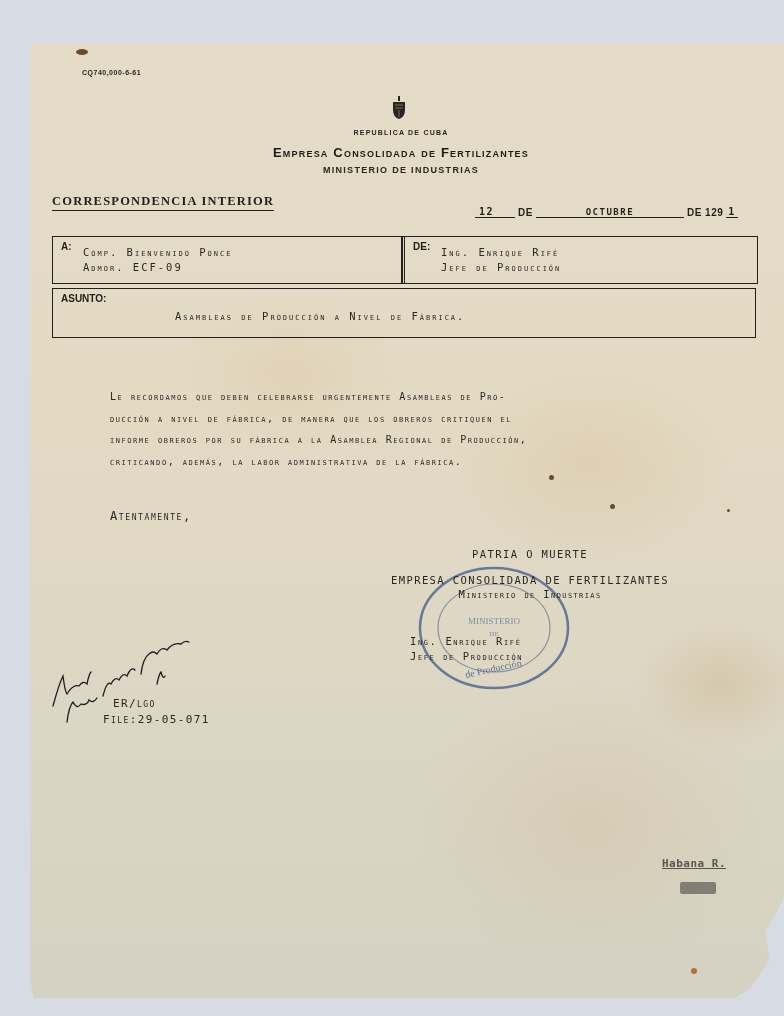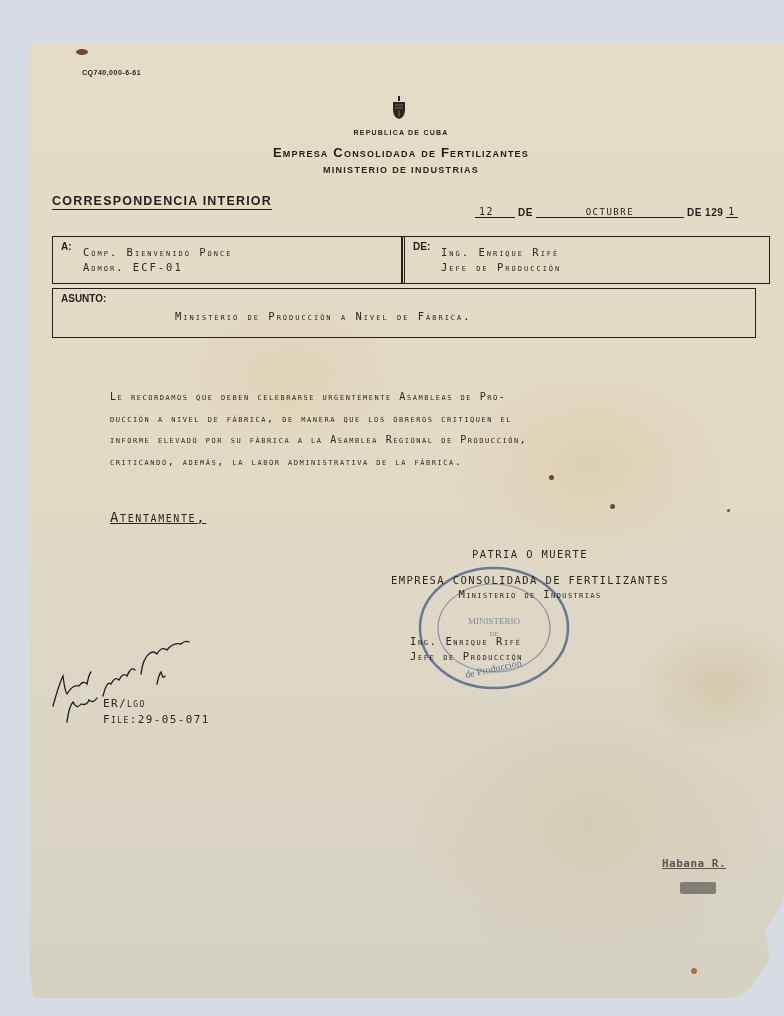--- a/index.html
+++ b/index.html
@@ -19,36 +19,36 @@
         linear-gradient(180deg, #e4dcc7 0%, #e3dac4 40%, #dcd6c4 70%, #d5d2c3 100%);
       box-shadow: 0 0 2px rgba(0,0,0,0.25);
       clip-path: polygon(0 0, 100% 0, 100% 88%, 99.2% 90%, 97% 93%, 97.6% 96%, 95% 99%, 93% 100%, 0.5% 100%, 0 98%);
     }
     .abs { position: absolute; }
     .form-code { left: 52px; top: 25px; font-family: "Liberation Sans", sans-serif; font-size: 7px; font-weight: bold; color: #2a2520; letter-spacing: 0.5px; }
     .coat { left: 361px; top: 52px; width: 16px; height: 24px; }
     .republica { left: 0; width: 742px; top: 85px; text-align: center; font-family: "Liberation Sans", sans-serif; font-size: 7px; font-weight: bold; letter-spacing: 1.2px; color: #2a2520; }
     .empresa { left: 0; width: 742px; top: 101px; text-align: center; font-family: "Liberation Sans", sans-serif; font-size: 13px; font-weight: bold; letter-spacing: 1.2px; color: #1f1b17; font-variant: small-caps; }
     .ministerio { left: 0; width: 742px; top: 121px; text-align: center; font-family: "Liberation Sans", sans-serif; font-size: 9px; font-weight: bold; letter-spacing: 1.3px; color: #2a2520; }
-    .corr-title { left: 22px; top: 150px; font-family: Liberation Sans, sans-serif; font-size: 12.5px; font-weight: bold; letter-spacing: 1.2px; color: #221e1a; border-bottom: 1.5px solid #221e1a; padding-bottom: 1px; }
+    .corr-title { left: 22px; top: 150px; font-family: Liberation Serif, serif; font-size: 12.5px; font-weight: bold; letter-spacing: 1.2px; color: #221e1a; border-bottom: 1.5px solid #221e1a; padding-bottom: 1px; }
     .date-row { left: 445px; top: 162px; font-family: "Liberation Sans", sans-serif; font-size: 10px; font-weight: bold; color: #221e1a; display: flex; align-items: flex-end; }
-    .date-row .fill { border-bottom: 1px solid #221e1a; font-family: "DejaVu Sans Mono", monospace; font-weight: normal; letter-spacing: 1.5px; font-size: 10px; padding: 0 4px; }
+    .date-row .fill { border-bottom: 1px solid #221e1a; font-family: "DejaVu Sans Mono", monospace; font-weight: bold; letter-spacing: 1.5px; font-size: 10px; padding: 0 4px; }
     .date-row .lbl { margin: 0 3px; letter-spacing: 0.5px; }
     .box { border: 1.5px solid #221e1a; }
     .box-a { left: 22px; top: 192px; width: 348px; height: 46px; }
-    .box-de { left: 372px; top: 192px; width: 352px; height: 46px; border-left: 3px double #221e1a; padding-left: 12px; }
+    .box-de { left: 372px; top: 192px; width: 352px; height: 46px; border-left: 3px double #221e1a; }
     .box-asunto { left: 22px; top: 244px; width: 702px; height: 48px; }
     .lbl-field { position: absolute; left: 8px; top: 4px; font-family: "Liberation Sans", sans-serif; font-size: 10px; font-weight: bold; color: #221e1a; }
     .typed { font-family: "DejaVu Sans Mono", monospace; font-size: 10.5px; color: #2b2722; letter-spacing: 2px; line-height: 15px; font-variant: small-caps; }
     .a-text { position: absolute; left: 30px; top: 8px; }
     .de-text { position: absolute; left: 36px; top: 8px; }
     .asunto-text { position: absolute; left: 122px; top: 20px; }
     .body-text { left: 80px; top: 342px; width: 600px; font-family: "DejaVu Sans Mono", monospace; font-size: 10px; color: #2b2722; letter-spacing: 1.55px; line-height: 21.5px; font-variant: small-caps; }
     .body-text p { margin: 0; white-space: nowrap; }
-    .closing { left: 80px; top: 465px; font-family: "DejaVu Sans Mono", monospace; font-size: 14px; color: #2b2722; letter-spacing: 1.6px; font-variant: small-caps; text-decoration: underline; }
+    .closing { left: 80px; top: 465px; font-family: "DejaVu Sans Mono", monospace; font-size: 12px; color: #2b2722; letter-spacing: 1.6px; font-variant: small-caps; }
     .sig-block { left: 300px; top: 503px; width: 400px; text-align: center; font-family: "DejaVu Sans Mono", monospace; font-size: 10.5px; color: #2b2722; letter-spacing: 1.4px; line-height: 14px; }
     .sig-block .gap { height: 12px; }
     .sig-name { left: 380px; top: 590px; font-family: "DejaVu Sans Mono", monospace; font-size: 10.5px; color: #2b2722; letter-spacing: 1.6px; line-height: 15px; font-variant: small-caps; }
     .stamp { left: 385px; top: 520px; width: 158px; height: 128px; }
     .handwriting { left: 15px; top: 570px; width: 150px; height: 110px; }
     .ref { left: 73px; top: 652px; font-family: "DejaVu Sans Mono", monospace; font-size: 11px; color: #2b2722; letter-spacing: 1.4px; line-height: 16px; }
     .mark1 { left: 632px; top: 813px; font-family: "DejaVu Sans Mono", monospace; font-size: 11px; font-weight: bold; color: #3a3733; letter-spacing: 0.5px; opacity: 0.8; text-decoration: underline; }
     .mark2 { left: 650px; top: 838px; width: 36px; height: 12px; background: #4a4642; opacity: 0.6; border-radius: 2px; }
     .spot { position: absolute; border-radius: 50%; background: #6b4a2e; }
   </style>
@@ -76,41 +76,41 @@
     <span class="lbl">DE</span>
     <span class="fill" style="width:140px; text-transform: uppercase; font-size:9px; text-align:center;">Octubre</span>
     <span class="lbl">DE 129</span>
     <span class="fill" style="padding:0 2px;">1</span>
   </div>
 
   <div class="abs box box-a">
     <span class="lbl-field">A:</span>
     <div class="typed a-text">
       <div>Comp. Bienvenido Ponce</div>
-      <div>Admor. ECF-01</div>
+      <div>Admor. ECF-09</div>
     </div>
   </div>
 
   <div class="abs box box-de">
     <span class="lbl-field">DE:</span>
     <div class="typed de-text">
       <div>Ing. Enrique Rifé</div>
       <div>Jefe de Producción</div>
     </div>
   </div>
 
   <div class="abs box box-asunto">
     <span class="lbl-field">ASUNTO:</span>
-    <div class="typed asunto-text">Ministerio de Producción a Nivel de Fábrica.</div>
+    <div class="typed asunto-text">Asambleas de Producción a Nivel de Fábrica.</div>
   </div>
 
   <div class="abs body-text">
     <p>Le recordamos que deben celebrarse urgentemente Asambleas de Pro-</p>
     <p>ducción a nivel de fábrica, de manera que los obreros critiquen el</p>
-    <p>informe elevado por su fábrica a la Asamblea Regional de Producción,</p>
+    <p>informe obreros por su fábrica a la Asamblea Regional de Producción,</p>
     <p>criticando, además, la labor administrativa de la fábrica.</p>
   </div>
 
   <div class="abs closing">Atentamente,</div>
 
   <svg class="abs stamp" viewBox="0 0 158 128">
     <ellipse cx="79" cy="64" rx="74" ry="60" fill="none" stroke="#3f5a86" stroke-width="2.5" opacity="0.75"></ellipse>
     <ellipse cx="79" cy="64" rx="56" ry="44" fill="none" stroke="#3f5a86" stroke-width="1.2" opacity="0.55"></ellipse>
     <text x="79" y="60" text-anchor="middle" font-family="Liberation Serif, serif" font-size="9" fill="#6a7a98" opacity="0.8">MINISTERIO</text>
     <text x="79" y="72" text-anchor="middle" font-family="Liberation Serif, serif" font-size="7" fill="#6a7a98" opacity="0.8">DE</text>
@@ -133,21 +133,21 @@
     <g fill="none" stroke="#1d1d24" stroke-width="1.3" stroke-linecap="round">
       <path d="M8 92 Q14 70 18 62 Q20 78 22 80 Q28 70 34 72 Q38 66 42 70 Q44 60 46 58"></path>
       <path d="M22 108 Q24 92 28 88 Q32 96 36 90 Q42 92 44 86 Q48 90 52 84"></path>
       <path d="M58 82 Q62 66 66 70 Q70 62 74 66 Q78 58 82 62 Q86 52 90 56"></path>
       <path d="M96 60 Q98 44 104 40 Q108 36 112 40 Q116 32 122 36 Q128 28 136 30 Q140 26 144 28"></path>
       <path d="M112 70 Q114 60 116 58 Q118 66 120 62"></path>
     </g>
   </svg>
 
   <div class="abs ref">
-    <div style="font-variant: small-caps;">ER/lgo</div>
+    <div style="font-variant: small-caps; margin-left: 10px;">ER/lgo</div>
     <div style="font-variant: small-caps;">File:29-05-071</div>
   </div>
 
   <div class="abs mark1">Habana R.</div>
   <div class="abs mark2"></div>
 
   <div class="spot" style="left:46px; top:5px; width:12px; height:6px;"></div>
   <div class="spot" style="left:519px; top:431px; width:5px; height:5px;"></div>
   <div class="spot" style="left:580px; top:460px; width:5px; height:5px;"></div>
   <div class="spot" style="left:697px; top:465px; width:3px; height:3px;"></div>

